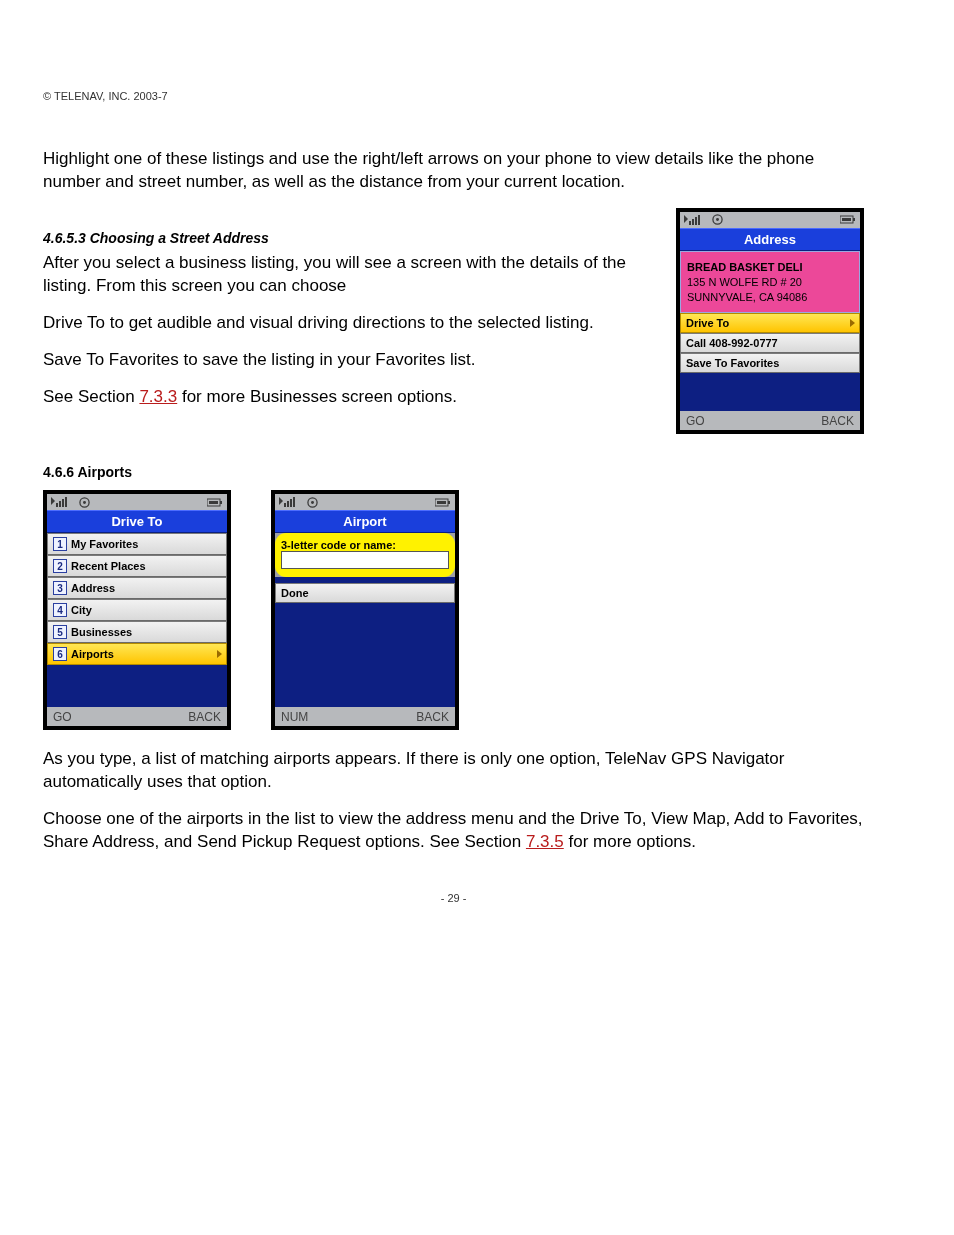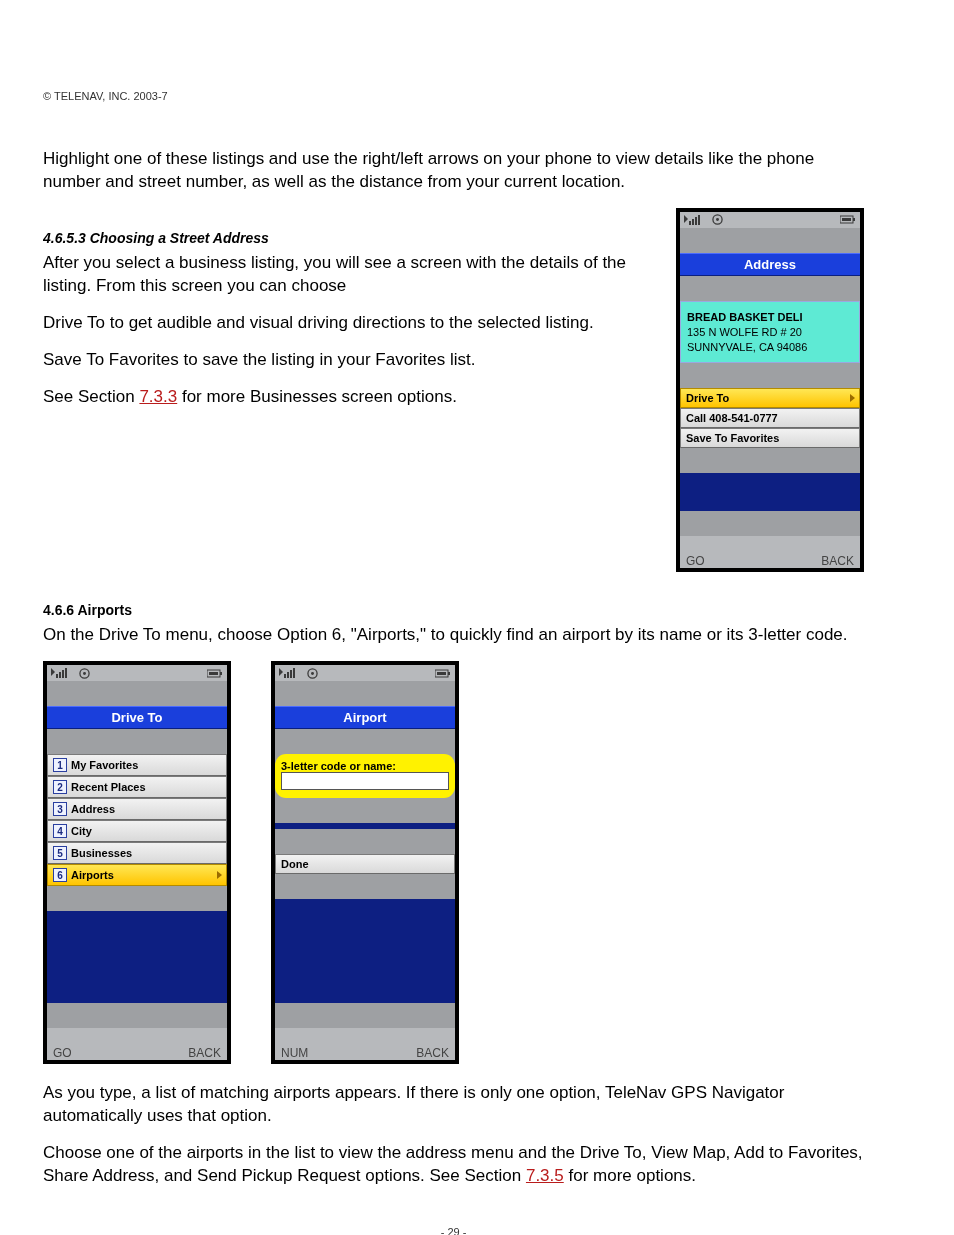--- a/index.html
+++ b/index.html
@@ -54,21 +54,20 @@
     margin: 10px 0 18px 0;
   }
   
   .phone {
     width: 188px;
     border: 4px solid #000;
     background: #9ea0a3;
     display: flex;
     flex-direction: column;
     font-family: Arial, sans-serif;
-    gap: 25px;
   }
   .phone .statusbar {
     height: 16px;
     background: #b7b9bc;
     display: flex;
     align-items: center;
     justify-content: space-between;
     padding: 0 4px;
     font-size: 9px;
     color: #3a3a3a;
@@ -85,24 +84,24 @@
     border-top: 1px solid #4c6cff;
     border-bottom: 1px solid #0a1f80;
   }
   .phone .content {
     background: #0d1f82;
     flex: 1 1 auto;
     min-height: 40px;
   }
   .phone .softkeys {
     background: #b7b9bc;
-    height: 32px;
+    height: 19px;
     display: flex;
     justify-content: space-between;
-    align-items: flex-end;
+    align-items: center;
     padding: 0 6px;
     font-size: 12px;
     color: #444;
     font-family: "Trebuchet MS", Arial, sans-serif;
   }
   
   .mlist { }
   .mrow {
     background: linear-gradient(#f2f2f2,#d9d9d9);
     border: 1px solid #7a7a7a;
@@ -137,21 +136,21 @@
     right: 4px;
     top: 50%;
     transform: translateY(-50%);
     width: 0; height: 0;
     border-top: 4px solid transparent;
     border-bottom: 4px solid transparent;
     border-left: 5px solid #9a6b00;
   }
   
   .addr-card {
-    background: #5eead4;
+    background: #ec4899;
     border: 1px solid #9aa8e0;
     padding: 8px 6px;
     font-size: 11px;
     line-height: 1.35;
   }
   .addr-name { font-weight: bold; }
   
   .yellow-panel {
     background: #fff200;
     padding: 6px 6px 8px 6px;
@@ -216,42 +215,41 @@
       <div class="addr-card">
         <div class="addr-name">BREAD BASKET DELI</div>
         <div>135 N WOLFE RD # 20</div>
         <div>SUNNYVALE, CA 94086</div>
       </div>
       <div class="mlist">
         <div class="mrow selected">
             <span>Drive To</span>
           </div>
         <div class="mrow">
-            <span>Call 408-541-0777</span>
+            <span>Call 408-992-0777</span>
           </div>
         <div class="mrow">
             <span>Save To Favorites</span>
           </div>
       </div>
       <div class="content"></div>
       <div class="softkeys">
         <span>GO</span>
         <span>BACK</span>
       </div>
     </div>
 
     <div class="heading italic">4.6.5.3 Choosing a Street Address</div>
     <div class="body-text">After you select a business listing, you will see a screen with the details of the listing. From this screen you can choose</div>
     <div class="body-text">Drive To to get audible and visual driving directions to the selected listing.</div>
     <div class="body-text">Save To Favorites to save the listing in your Favorites list.</div>
     <div class="body-text">See Section <span class="link">7.3.3</span> for more Businesses screen options.</div>
   </div>
 
   <div class="heading">4.6.6 Airports</div>
-  <div class="body-text">On the Drive To menu, choose Option 6, "Airports," to quickly find an airport by its name or its 3-letter code.</div>
 
   <div class="phones-row">
 
     <div class="phone drive">
       <div class="statusbar">
         <span class="status-left">
           <span class="sig-icon">
             <svg width="22" height="10" viewBox="0 0 22 10">
                 <g fill="#3a3a3a">
                   <path d="M0 0 L4 4 L0 8 Z"></path>

